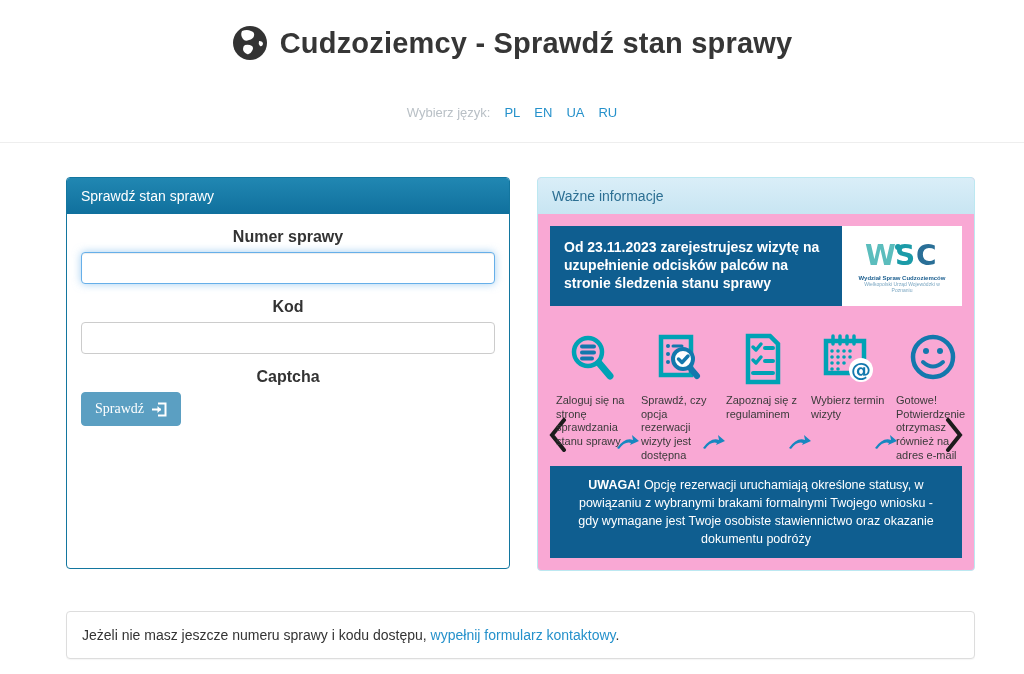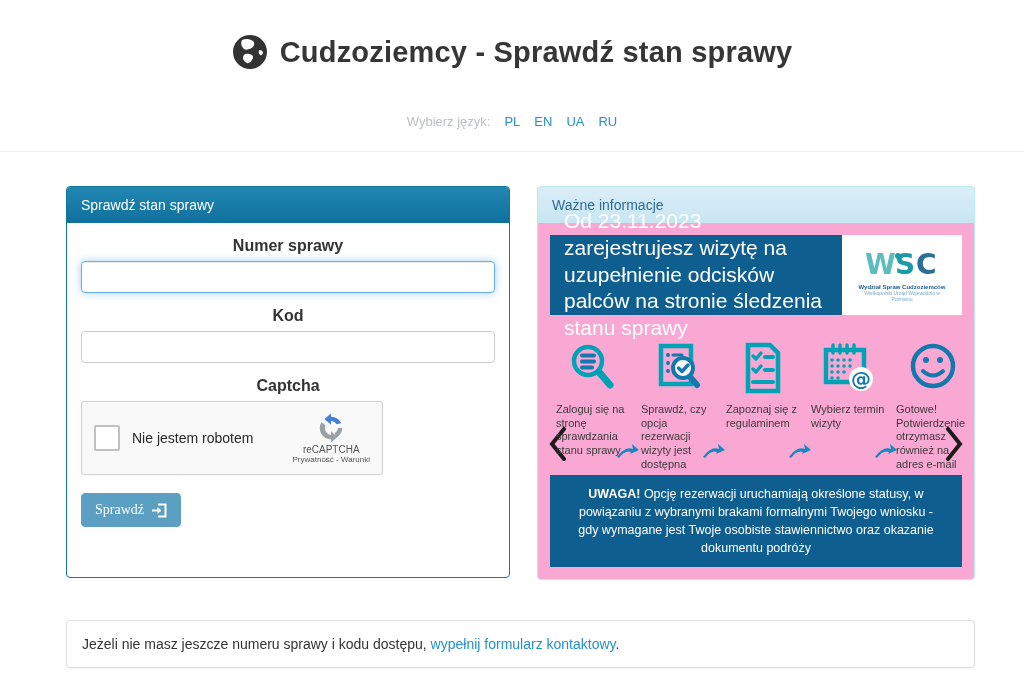--- a/index.html
+++ b/index.html
@@ -1,20 +1,20 @@
 <!DOCTYPE html>
 <html lang="pl"><head>
 <meta charset="utf-8">
 <style>
   * { box-sizing: border-box; margin: 0; padding: 0; }
   html,body { width:1024px; height:674px; background:#fff; overflow:hidden;
     font-family:"Liberation Sans", sans-serif; color:#333; }
 
   
-  .masthead { text-align:center; padding-top:34px; }
+  .masthead { text-align:center; padding-top:25px; }
   .title-row { display:flex; align-items:center; justify-content:center; gap:12px; }
   .globe { width:36px; height:36px; }
   .page-title { font-size:29px; font-weight:bold; color:#363636; letter-spacing:.2px; }
   .lang-row { margin-top:44px; font-size:13px; display:flex; justify-content:center;
     align-items:center; gap:14px; }
   .lang-label { color:#b9c0c6; }
   .lang-link { color:#2591cb; text-decoration:none; cursor:pointer; }
   .top-divider { border:none; border-top:1px solid #eeeeee; margin-top:22px; }
 
   
@@ -50,21 +50,21 @@
   
   .panel-right { width:438px; height:394px; border:1px solid #bce8f1; background:#f9a8d4;
     display:flex; flex-direction:column; }
   .panel-right .panel-heading { background:linear-gradient(#daeef8,#c8e5f2); color:#2c6f93;
     font-size:14px; padding:10px 14px; border-radius:3px 3px 0 0; }
   .info-body { padding:12px; position:relative; flex:1; }
 
   .banner { display:flex; height:80px; }
   .banner-blue { background:#0f5e90; color:#fff; flex:1; display:flex; align-items:center;
     padding:8px 14px; }
-  .banner-text { font-size:21px; font-weight:normal; line-height:1.28; }
+  .banner-text { font-size:14px; font-weight:bold; line-height:1.28; }
   .banner-logo { width:120px; background:#fff; display:flex; flex-direction:column;
     align-items:center; justify-content:center; }
   .wsc-svg { width:74px; height:34px; }
   .logo-org { font-size:6px; font-weight:bold; color:#1b5e8f; margin-top:2px; white-space:nowrap; }
   .logo-sub { font-size:5px; color:#7ba7c2; text-align:center; width:90px; line-height:1.2; }
 
   .steps { position:relative; margin-top:26px; height:172px; }
   .step { position:absolute; width:74px; top:0; }
   .step-icon { display:block; margin:0 auto 8px auto; width:54px; height:54px; }
   .step-caption { font-size:11px; line-height:1.24; color:#3a3a3a; }
@@ -111,33 +111,20 @@
     <div class="panel-body">
 
       <div class="field-label">Numer sprawy</div>
       <input class="text-input focused" type="text" value="" style="">
 
       <div class="field-label">Kod</div>
       <input class="text-input" type="text" value="" style="">
 
       <div class="field-label">Captcha</div>
 
-      <div class="recaptcha">
-        <span class="rc-checkbox"></span>
-        <span class="rc-label">Nie jestem robotem</span>
-        <span class="rc-brand">
-          <svg class="rc-logo" viewBox="0 0 32 32">
-            <path d="M16 4 a12 12 0 0 1 11 7 l-5 1 a7.5 7.5 0 0 0 -6 -3.5 l0 4 -7 -6 7 -6z" fill="#477fd6"></path>
-            <path d="M28 16 a12 12 0 0 1 -6 10 l-2 -4.5 a7.5 7.5 0 0 0 3.5 -5.5z" fill="#9aa0a6"></path>
-            <path d="M16 28 a12 12 0 0 1 -12 -12 a12 12 0 0 1 2 -6.5 l4 3.5 a7.5 7.5 0 0 0 6 10.5 l0 -4 7 6 -7 6z" fill="#9aa0a6"></path>
-          </svg>
-          <span class="rc-name">reCAPTCHA</span>
-          <span class="rc-terms">Prywatność - Warunki</span>
-        </span>
-      </div>
 
       <button class="submit-btn">
         <span>Sprawdź</span>
         <svg width="16" height="15" viewBox="0 0 16 15" fill="none" stroke="#fff" stroke-width="2">
           <polyline points="7,1.5 14.5,1.5 14.5,13.5 7,13.5"></polyline>
           <line x1="1" y1="7.5" x2="10" y2="7.5"></line>
           <polyline points="6.5,4 10,7.5 6.5,11" fill="#fff" stroke="none"></polyline>
         </svg>
       </button>
 

